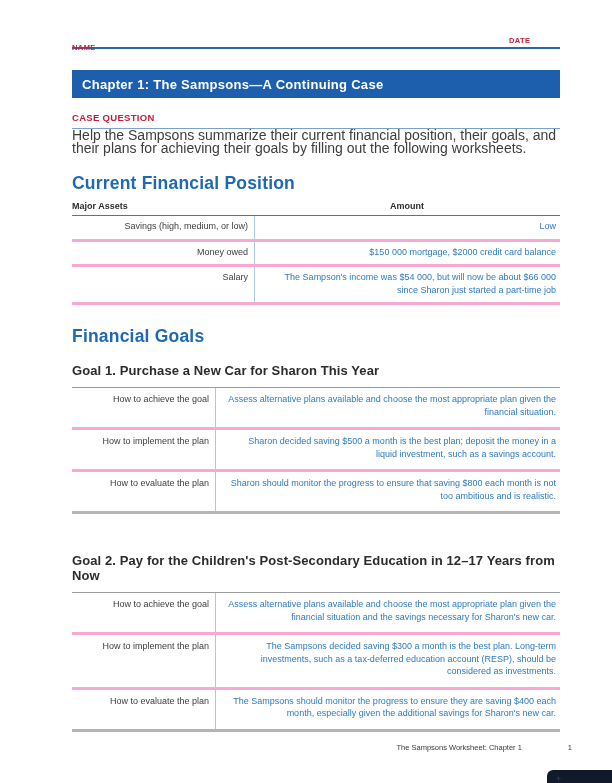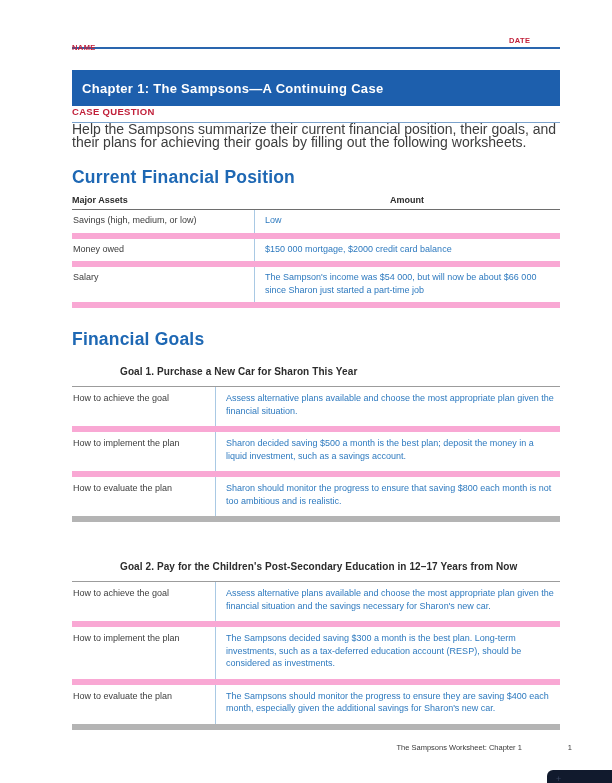--- a/index.html
+++ b/index.html
@@ -16,55 +16,55 @@
   
   .header-row { position:relative; padding-top:36px; height:47px; }
   .name-label, .date-label {
     font-size:7.5px; font-weight:bold; color:#c1203a; letter-spacing:0.4px;
   }
   .date-label { position:absolute; left:437px; top:36px; }
   .top-rule { height:2px; background:#2a66ae; }
 
   
   .banner {
-    margin-top:21px; height:36px; background:#1d5fad;
+    margin-top:21px; height:28px; background:#1d5fad;
     display:flex; align-items:center; padding-left:10px;
   }
   .banner-title { color:#ffffff; font-weight:bold; font-size:13px; letter-spacing:0.3px; }
 
   
-  .case-q { margin-top:0; font-size:9.5px; font-weight:bold; color:#c1203a; letter-spacing:0.3px; }
+  .case-q { margin-top:14px; font-size:9.5px; font-weight:bold; color:#c1203a; letter-spacing:0.3px; }
   .case-rule { height:1px; background:#7ba2cc; margin-top:5px; }
   .intro { margin-top:0; font-size:14px; line-height:12.5px; color:#3d3d3d; width:488px; }
 
   
   .section-heading {
     font-size:17.5px; font-weight:bold; color:#1e68b4; letter-spacing:0.2px;
   }
   .section-heading.cfp { margin-top:19px; }
   .section-heading.fg  { margin-top:21px; }
 
   
-  .t-row { display:flex; border-bottom:6px solid #f9a8d4; }
+  .t-row { display:flex; border-bottom:3px solid #f9a8d4;text-align:right; }
   .t-label { font-size:9px; line-height:12.5px; color:#3d3d3d; padding:4px 6px 6px 1px; }
   .t-value {
     flex:1; border-left:1px solid #a9c9e4;
     font-size:9px; line-height:12.5px; color:#2e7abf;
     padding:4px 4px 6px 10px;
   }
 
   
   .fp-table { margin-top:7px; width:488px; }
   .fp-head { display:flex; padding-bottom:4px; border-bottom:1px solid #6e6e6e; }
   .fp-head .hl { width:182px; font-size:9px; font-weight:bold; color:#2c2c2c; }
   .fp-head .hr { flex:1; text-align:center; font-size:9px; font-weight:bold; color:#2c2c2c; }
   .fp-table .t-label { width:182px; }
 
   
-  .goal-title { font-size:10px; font-weight:bold; color:#2c2c2c; letter-spacing:0.1px;margin-left:48px; }
+  .goal-title { font-size:13px; font-weight:bold; color:#2c2c2c; letter-spacing:0.1px; }
   .goal-title.g1 { margin-top:16px; }
   .goal-title.g2 { margin-top:39px; }
   .goal-table { margin-top:9px; width:488px; border-top:1px solid #9c9c9c; }
   .goal-table .t-label { width:143px; padding-top:5px; }
   .goal-table .t-value { padding-top:5px; padding-bottom:9px; }
   .goal-table .t-row:last-child { border-bottom-color:#b4b4b4; }
 
   
   .footer {
     position:absolute; top:743px; right:40px;

